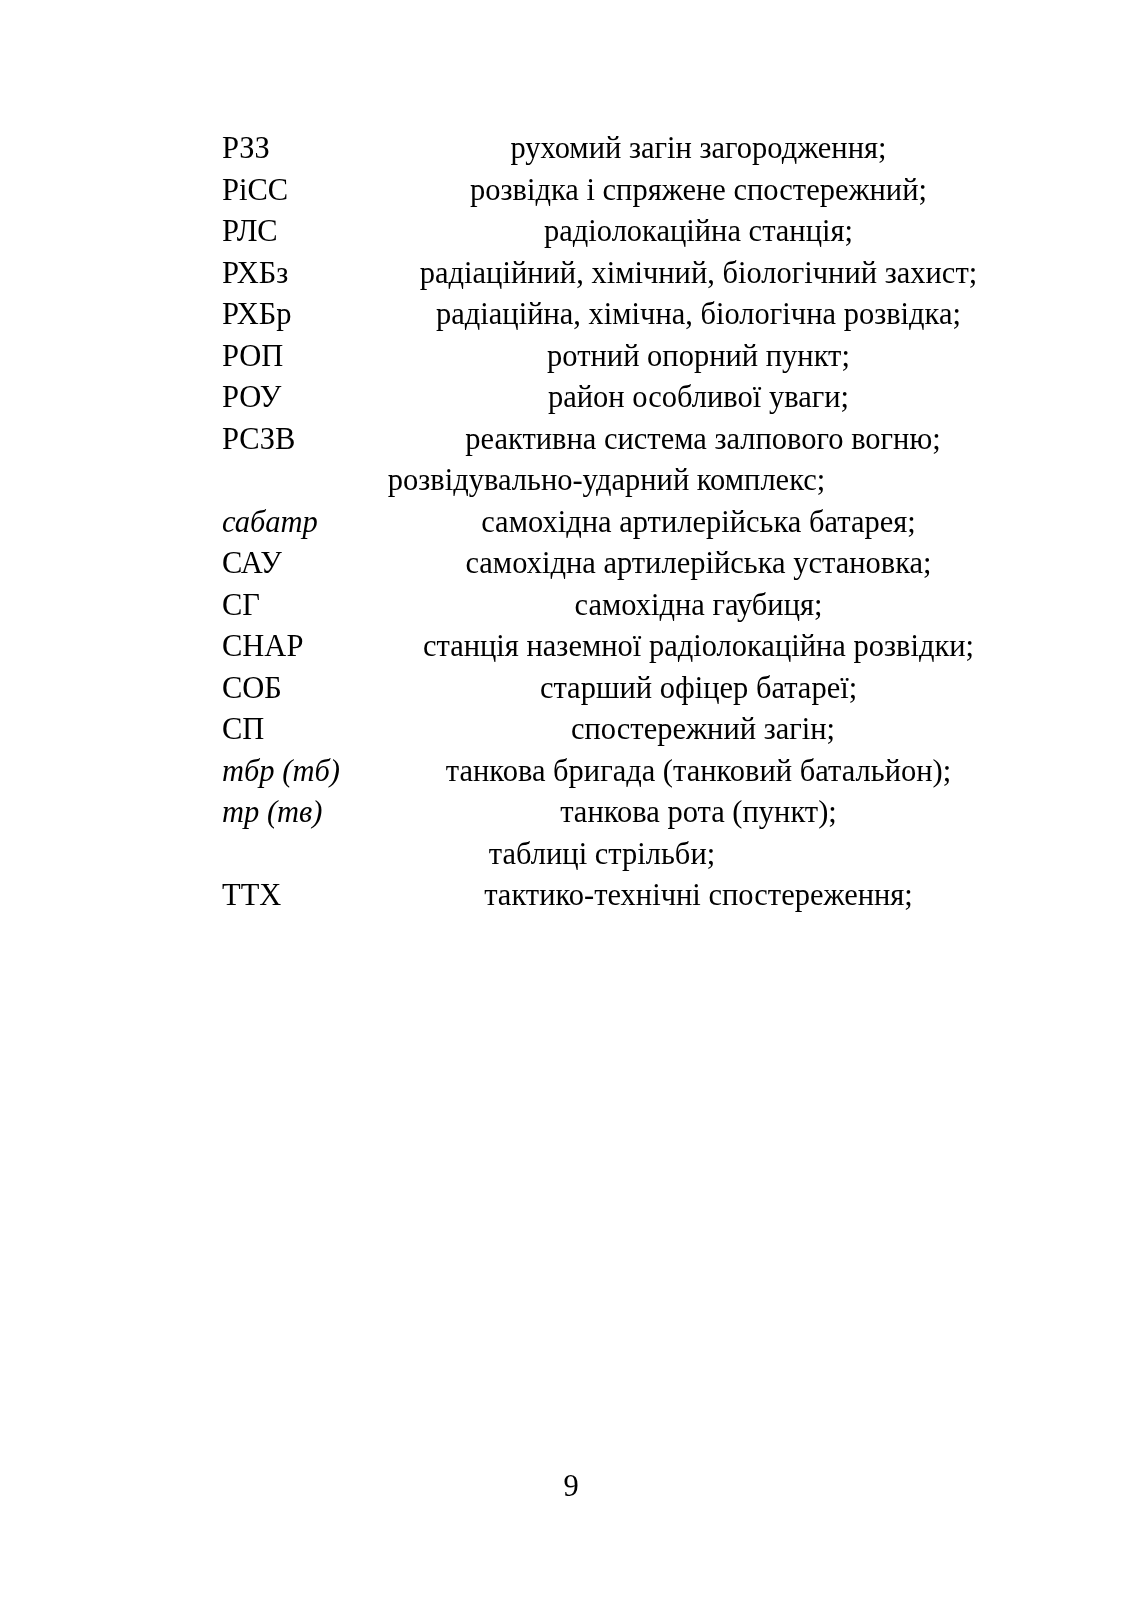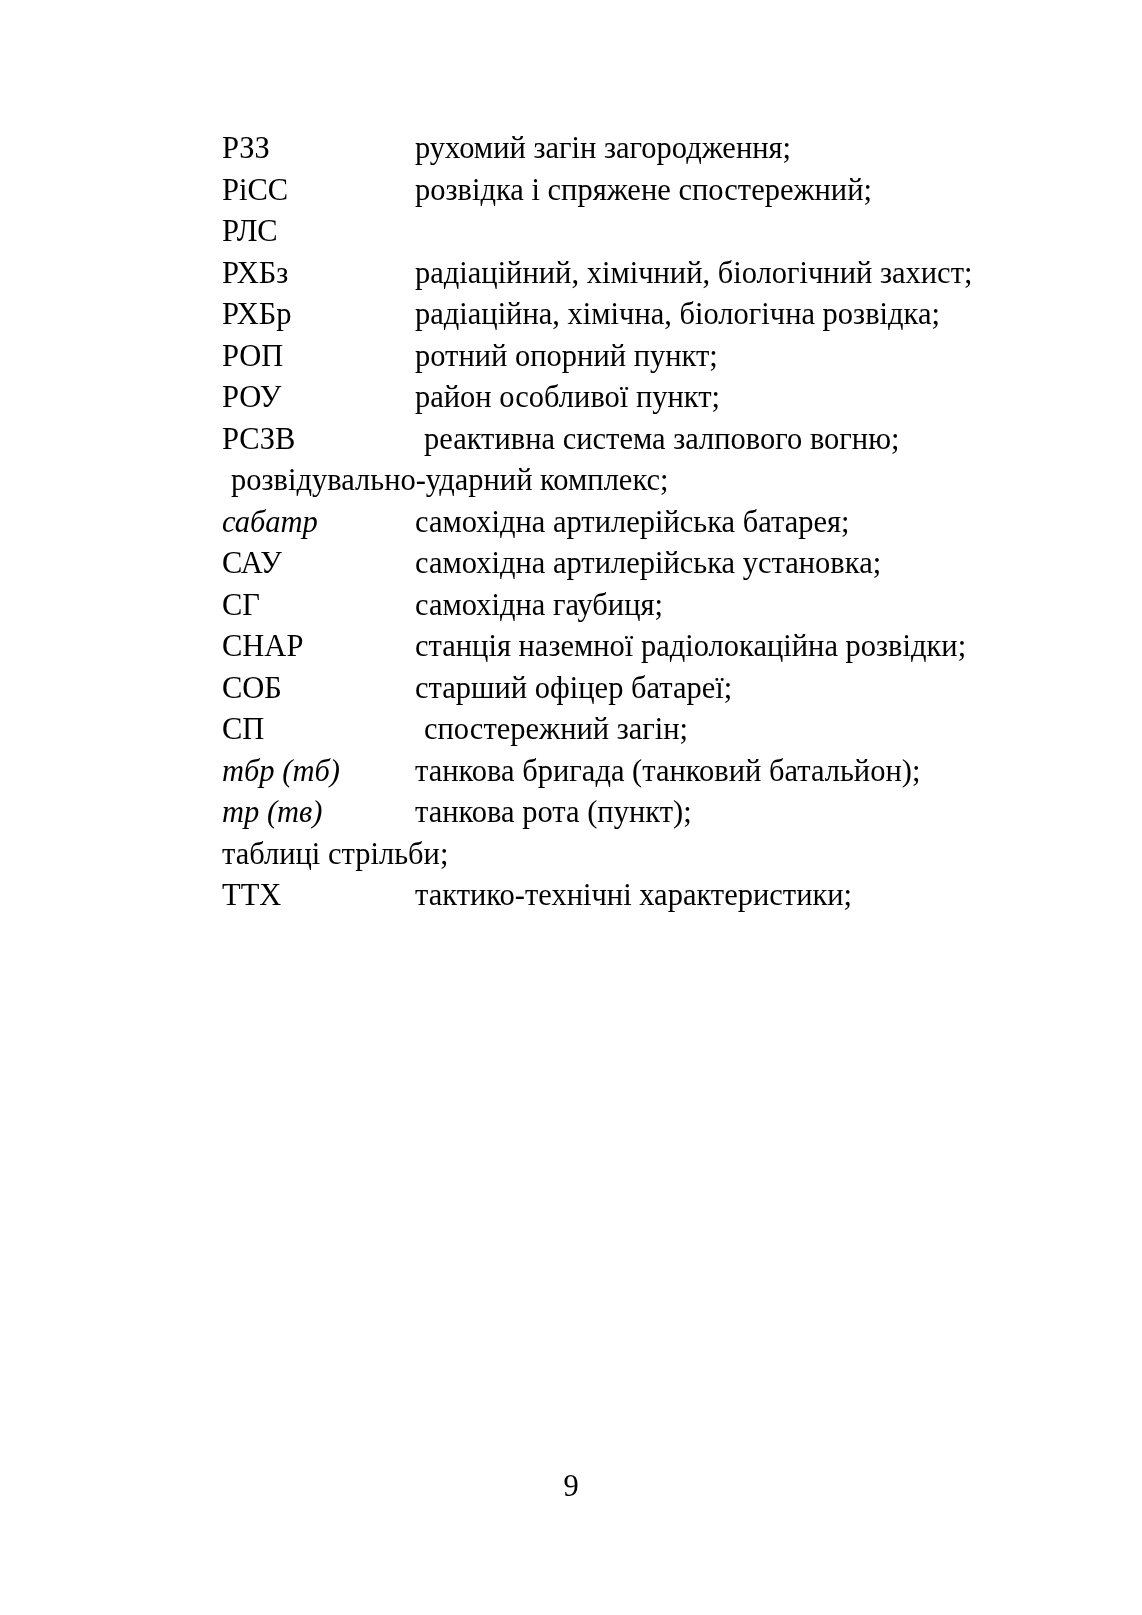--- a/index.html
+++ b/index.html
@@ -38,20 +38,21 @@
   }
   .term {
     flex: 0 0 193px;
     white-space: nowrap;
   }
   .term.italic {
     font-style: italic;
   }
   .definition {
     flex: 1 1 auto;
+    text-align: center;
   }
   .definition.indent {
     text-indent: 9px;
   }
   .page-number {
     position: absolute;
     left: 0;
     top: 1468px;
     width: 1142px;
     text-align: center;
@@ -68,36 +69,37 @@
       <div class="entry">
         <div class="term">РЗЗ</div>
         <div class="definition">рухомий загін загородження;</div>
       </div>
       <div class="entry">
         <div class="term">РіСС</div>
         <div class="definition">розвідка і спряжене спостережний;</div>
       </div>
       <div class="entry">
         <div class="term">РЛС</div>
+        <div class="definition">радіолокаційна станція;</div>
       </div>
       <div class="entry">
         <div class="term">РХБз</div>
         <div class="definition">радіаційний, хімічний, біологічний захист;</div>
       </div>
       <div class="entry">
         <div class="term">РХБр</div>
         <div class="definition">радіаційна, хімічна, біологічна розвідка;</div>
       </div>
       <div class="entry">
         <div class="term">РОП</div>
         <div class="definition">ротний опорний пункт;</div>
       </div>
       <div class="entry">
         <div class="term">РОУ</div>
-        <div class="definition">район особливої пункт;</div>
+        <div class="definition">район особливої уваги;</div>
       </div>
       <div class="entry">
         <div class="term">РСЗВ</div>
         <div class="definition indent">реактивна система залпового вогню;</div>
       </div>
       <div class="entry">
         <div class="definition indent">розвідувально-ударний комплекс;</div>
       </div>
       <div class="entry">
         <div class="term italic">сабатр</div>
@@ -129,19 +131,19 @@
       </div>
       <div class="entry">
         <div class="term italic">тр (тв)</div>
         <div class="definition">танкова рота (пункт);</div>
       </div>
       <div class="entry">
         <div class="definition">таблиці стрільби;</div>
       </div>
       <div class="entry">
         <div class="term">ТТХ</div>
-        <div class="definition">тактико-технічні характеристики;</div>
+        <div class="definition">тактико-технічні спостереження;</div>
       </div>
     </div>
 
   <div class="page-number">9</div>
 
 </div>
 
 </body></html>

